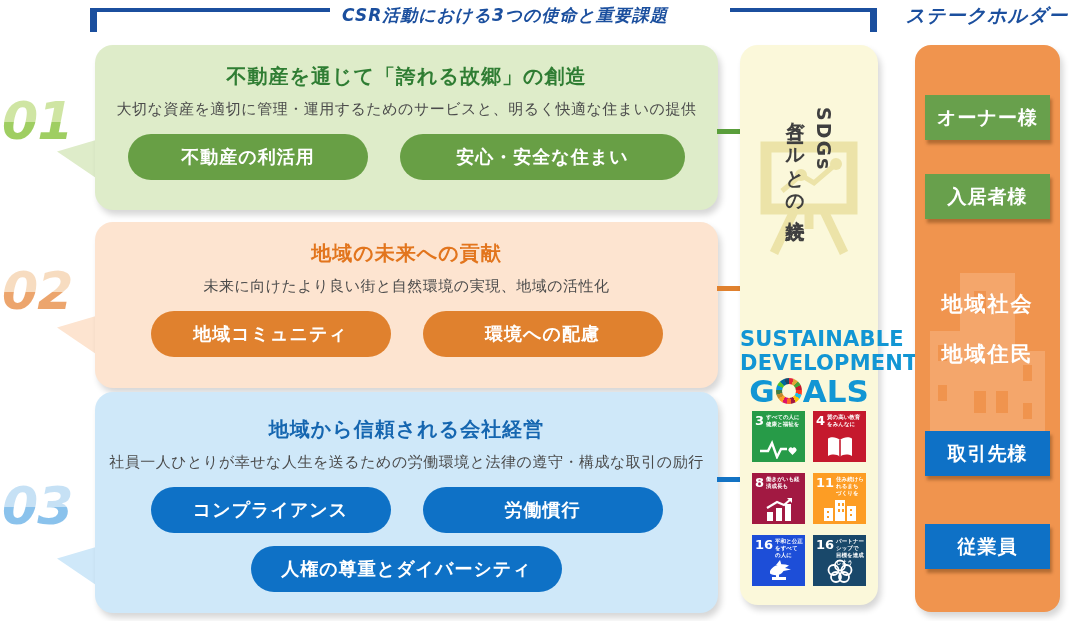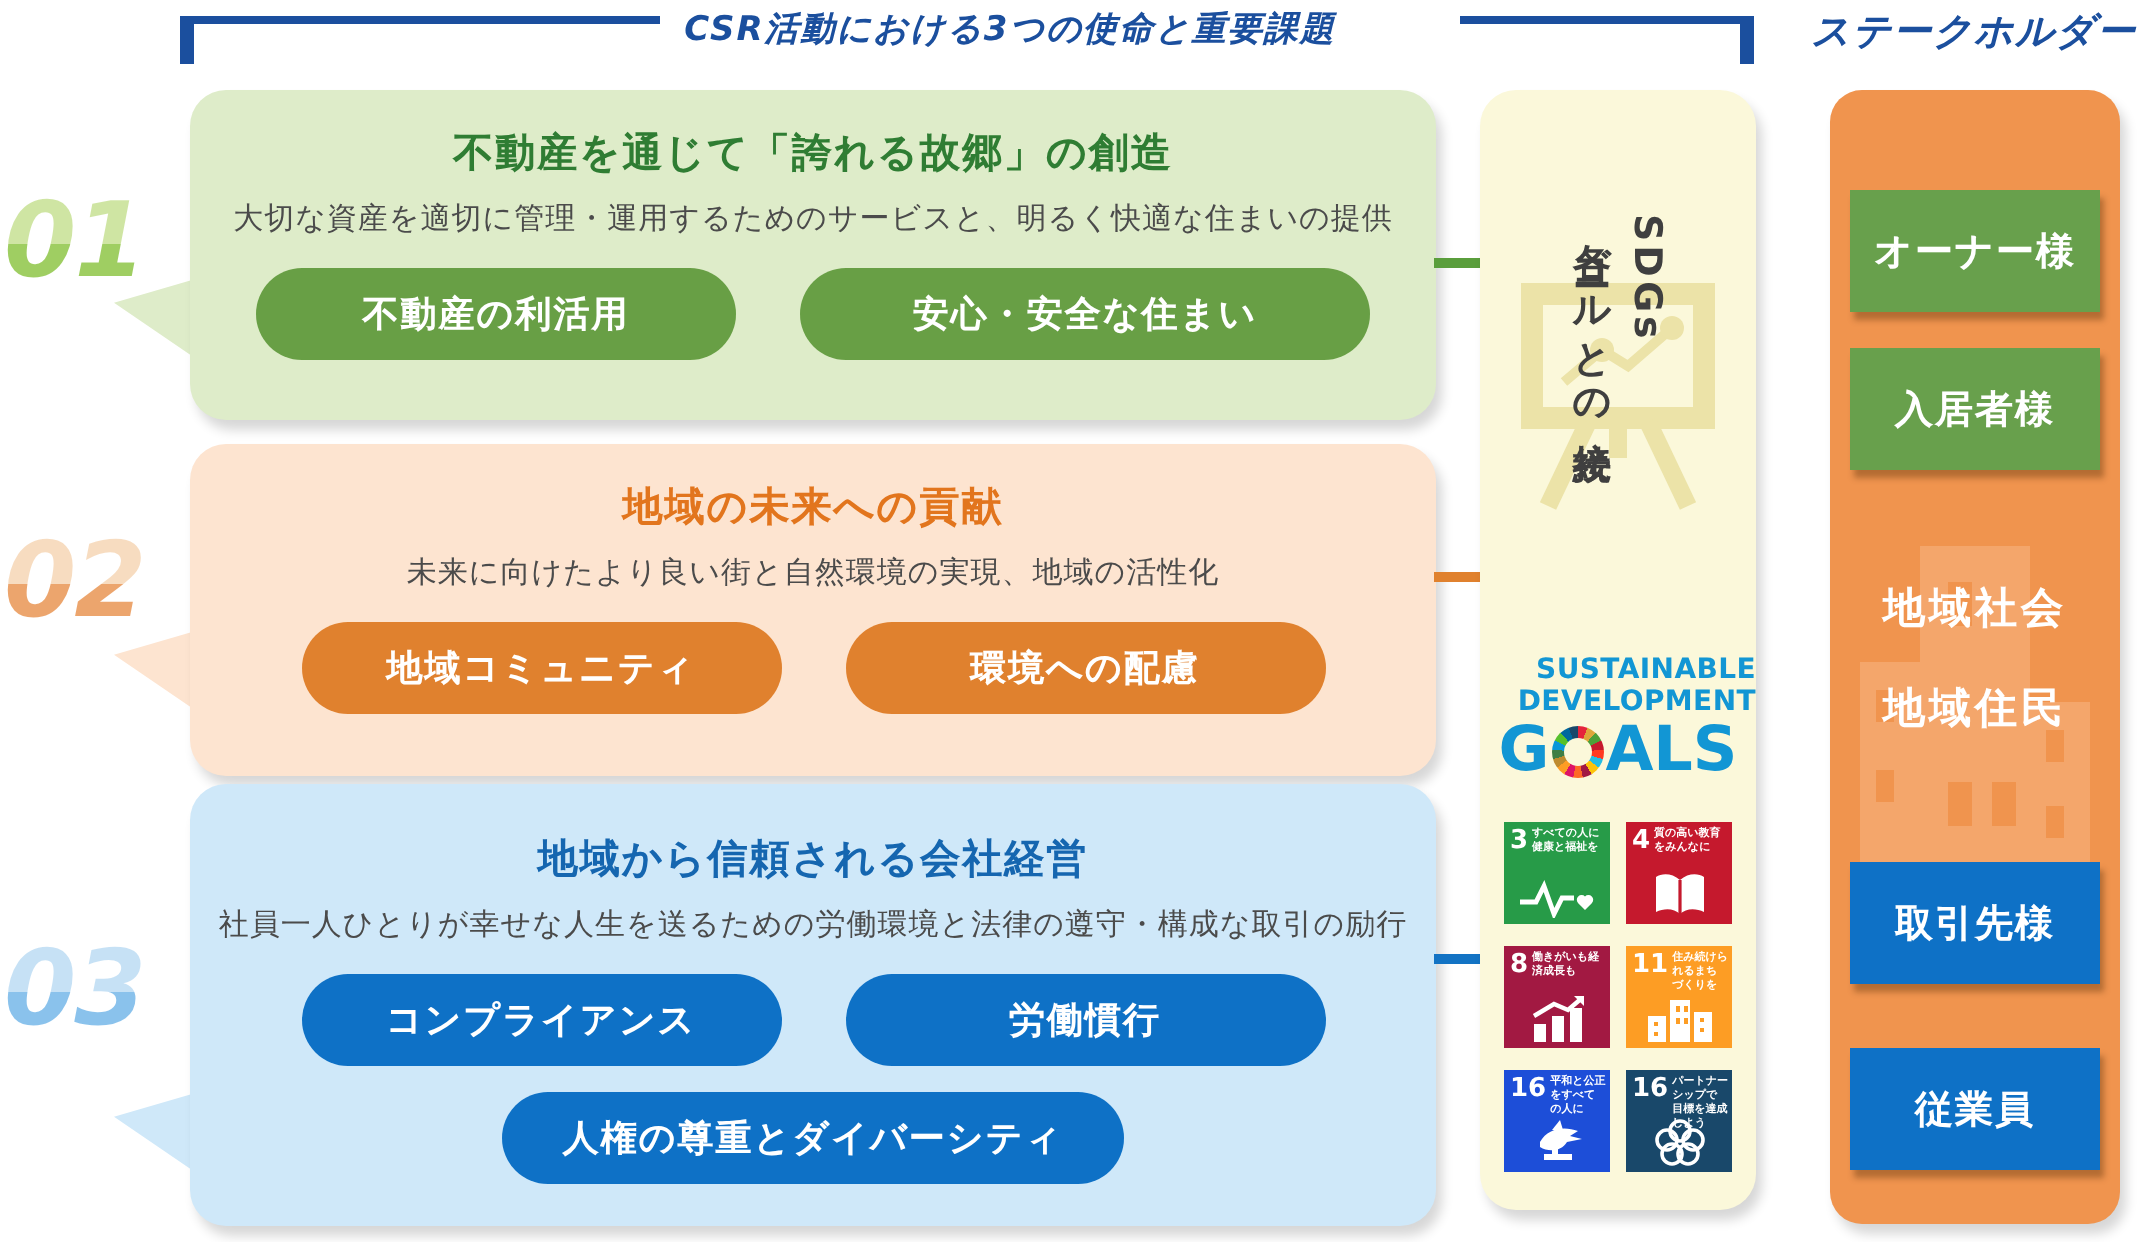--- a/index.html
+++ b/index.html
@@ -22,21 +22,21 @@
   .bracket-right{left:730px;width:147px;border-top:4px solid var(--hblue);border-right:7px solid var(--hblue);}
   .main-title{position:absolute;left:295px;top:0;width:420px;text-align:center;
     font-size:17px;font-weight:800;font-style:italic;color:var(--hblue);letter-spacing:1px;line-height:30px;}
   .stk-title{position:absolute;left:903px;top:3px;width:168px;text-align:center;
     font-size:19px;font-weight:800;font-style:italic;color:var(--hblue);letter-spacing:1px;}
 
   
   .num{position:absolute;left:2px;font-size:52px;line-height:1;font-weight:800;font-style:italic;letter-spacing:-1px;}
   .n1{top:95px;color:#9fce62;}
   .n2{top:265px;color:#eca56d;}
-  .n3{top:469px;color:#8ac2ec;}
+  .n3{top:480px;color:#8ac2ec;}
   @supports (-webkit-background-clip: text){
     .num{-webkit-background-clip:text;background-clip:text;-webkit-text-fill-color:transparent;}
     .n1{background-image:linear-gradient(#cfe5a3 0 52%,#9fce62 52% 100%);}
     .n2{background-image:linear-gradient(#f7dcc0 0 52%,#eca56d 52% 100%);}
     .n3{background-image:linear-gradient(#c6e1f5 0 52%,#8ac2ec 52% 100%);}
   }
 
   
   .mission{position:absolute;left:95px;width:623px;border-radius:18px;text-align:center;
     box-shadow:3px 5px 6px rgba(0,0,0,.16);}
@@ -65,41 +65,41 @@
   .c3{top:477px;background:#1373c4;}
 
   
   .sdg-col{position:absolute;left:740px;top:45px;width:138px;height:560px;background:var(--y-bg);
     border-radius:18px;box-shadow:3px 5px 6px rgba(0,0,0,.16);}
   .easel{position:absolute;top:92px;left:16px;}
   .vtext{position:absolute;top:62px;left:50%;transform:translateX(-50%);
     writing-mode:vertical-rl;font-size:19px;font-weight:800;color:#3f3f3f;letter-spacing:2px;line-height:1.45;}
   .vtext span{display:block;}
   .sdg-logo{position:absolute;top:283px;left:0;width:100%;text-align:center;color:var(--logo-blue);font-weight:800;}
-  .logo-l1{font-size:14px;line-height:1.12;letter-spacing:.2px;text-align:right;}
+  .logo-l1{font-size:21px;line-height:1.12;letter-spacing:.2px;}
   .logo-goals{display:flex;justify-content:center;align-items:center;font-size:31px;line-height:1.05;letter-spacing:0;}
   .wheel{width:26px;height:26px;border-radius:50%;margin:0 1px;position:relative;flex:0 0 auto;
     background:conic-gradient(#E5243B 0 5.9%,#DDA63A 0 11.8%,#4C9F38 0 17.6%,#C5192D 0 23.5%,
       #FF3A21 0 29.4%,#26BDE2 0 35.3%,#FCC30B 0 41.2%,#A21942 0 47.1%,#FD6925 0 52.9%,
       #DD1367 0 58.8%,#FD9D24 0 64.7%,#BF8B2E 0 70.6%,#3F7E44 0 76.5%,#0A97D9 0 82.4%,
       #56C02B 0 88.2%,#00689D 0 94.1%,#19486A 0 100%);}
   .wheel::after{content:"";position:absolute;inset:6px;border-radius:50%;background:var(--y-bg);}
   .goals-grid{position:absolute;top:366px;left:0;width:100%;display:grid;
     grid-template-columns:53px 53px;gap:11px 8px;justify-content:center;}
   .goal{width:53px;height:51px;position:relative;color:#fff;padding:3px 2px 0 3px;}
   .goal-head{display:flex;gap:2px;align-items:flex-start;}
   .goal-num{font-size:13px;font-weight:800;line-height:1;}
   .goal-label{font-size:5.5px;line-height:1.25;text-align:left;font-weight:700;}
   .goal-icon{position:absolute;bottom:3px;left:0;right:0;display:flex;justify-content:center;}
 
   
   .stk-col{position:absolute;left:915px;top:45px;width:145px;height:567px;background:var(--stk-bg);
     border-radius:16px;box-shadow:3px 5px 6px rgba(0,0,0,.16);}
   .building{position:absolute;top:228px;left:15px;}
-  .stk-btn{position:absolute;left:10px;width:125px;height:61px;border-radius:0;color:#fff;
+  .stk-btn{position:absolute;left:10px;width:125px;height:45px;border-radius:0;color:#fff;
     font-size:19px;font-weight:800;display:flex;align-items:center;justify-content:center;
     letter-spacing:1px;box-shadow:2px 4px 3px rgba(70,35,0,.35);}
   .sb-green{background:#68a04c;}
   .sb-blue{background:var(--b-btn);}
   .p1{top:50px;} .p2{top:129px;} .p3{top:386px;} .p4{top:479px;}
   .community{position:absolute;top:245px;left:0;width:100%;text-align:center;color:#fff;
     font-size:21px;font-weight:800;letter-spacing:2px;}
   .community div{margin-top:0;}
   .community div + div{margin-top:22px;}
 </style>

